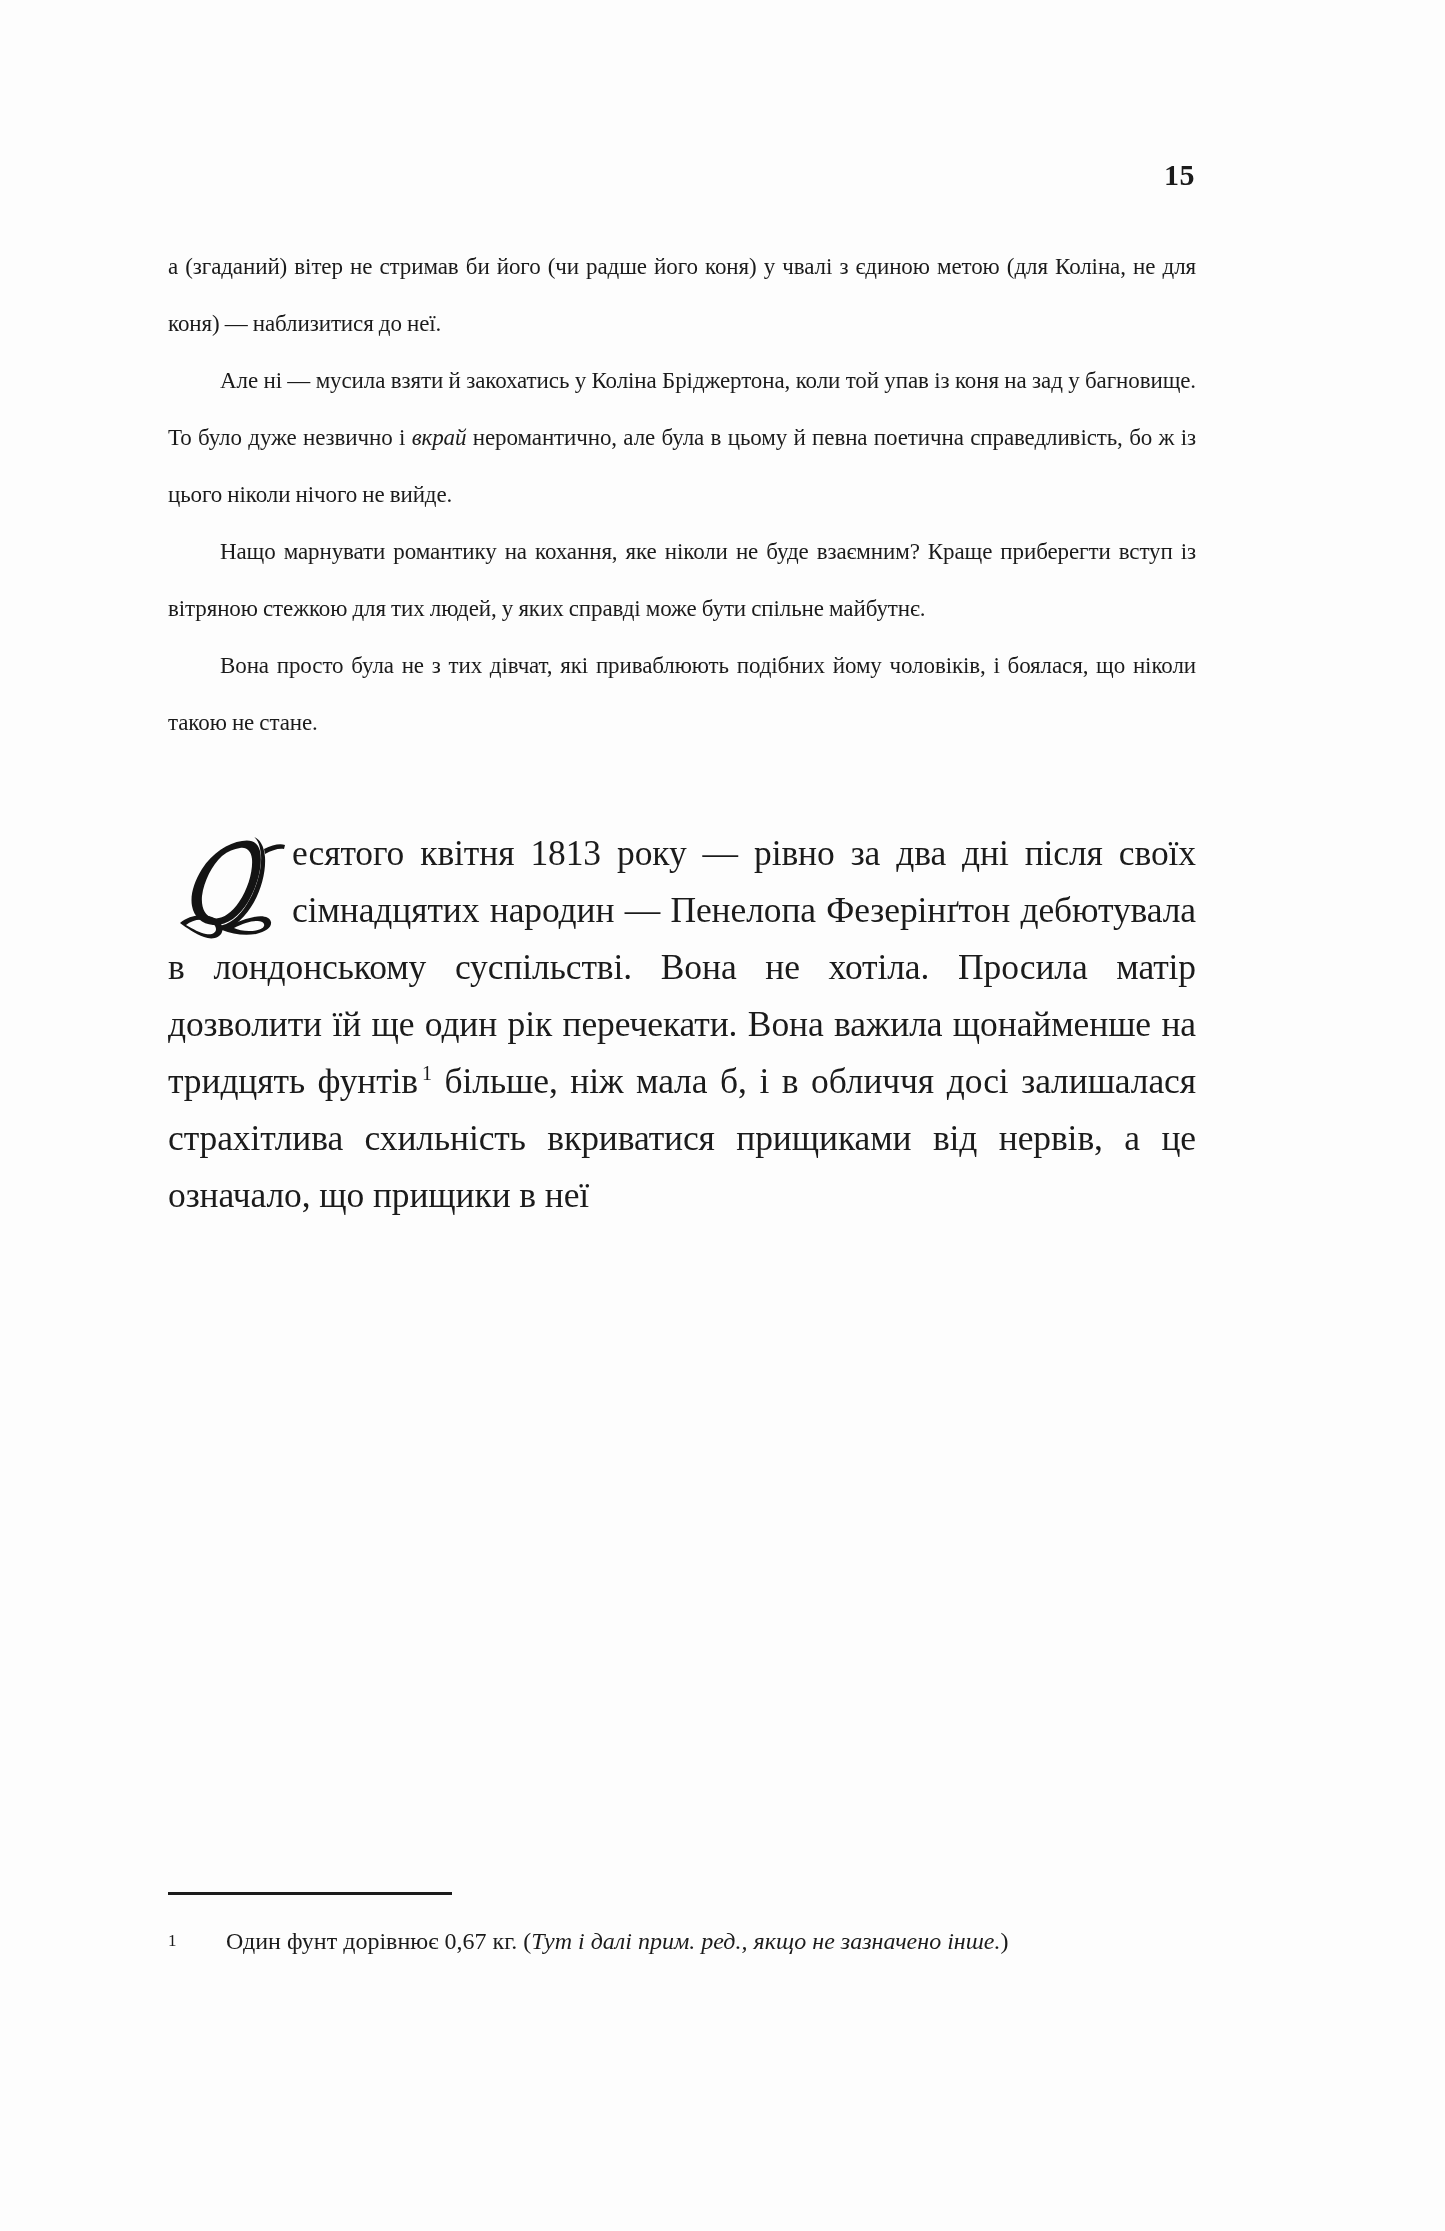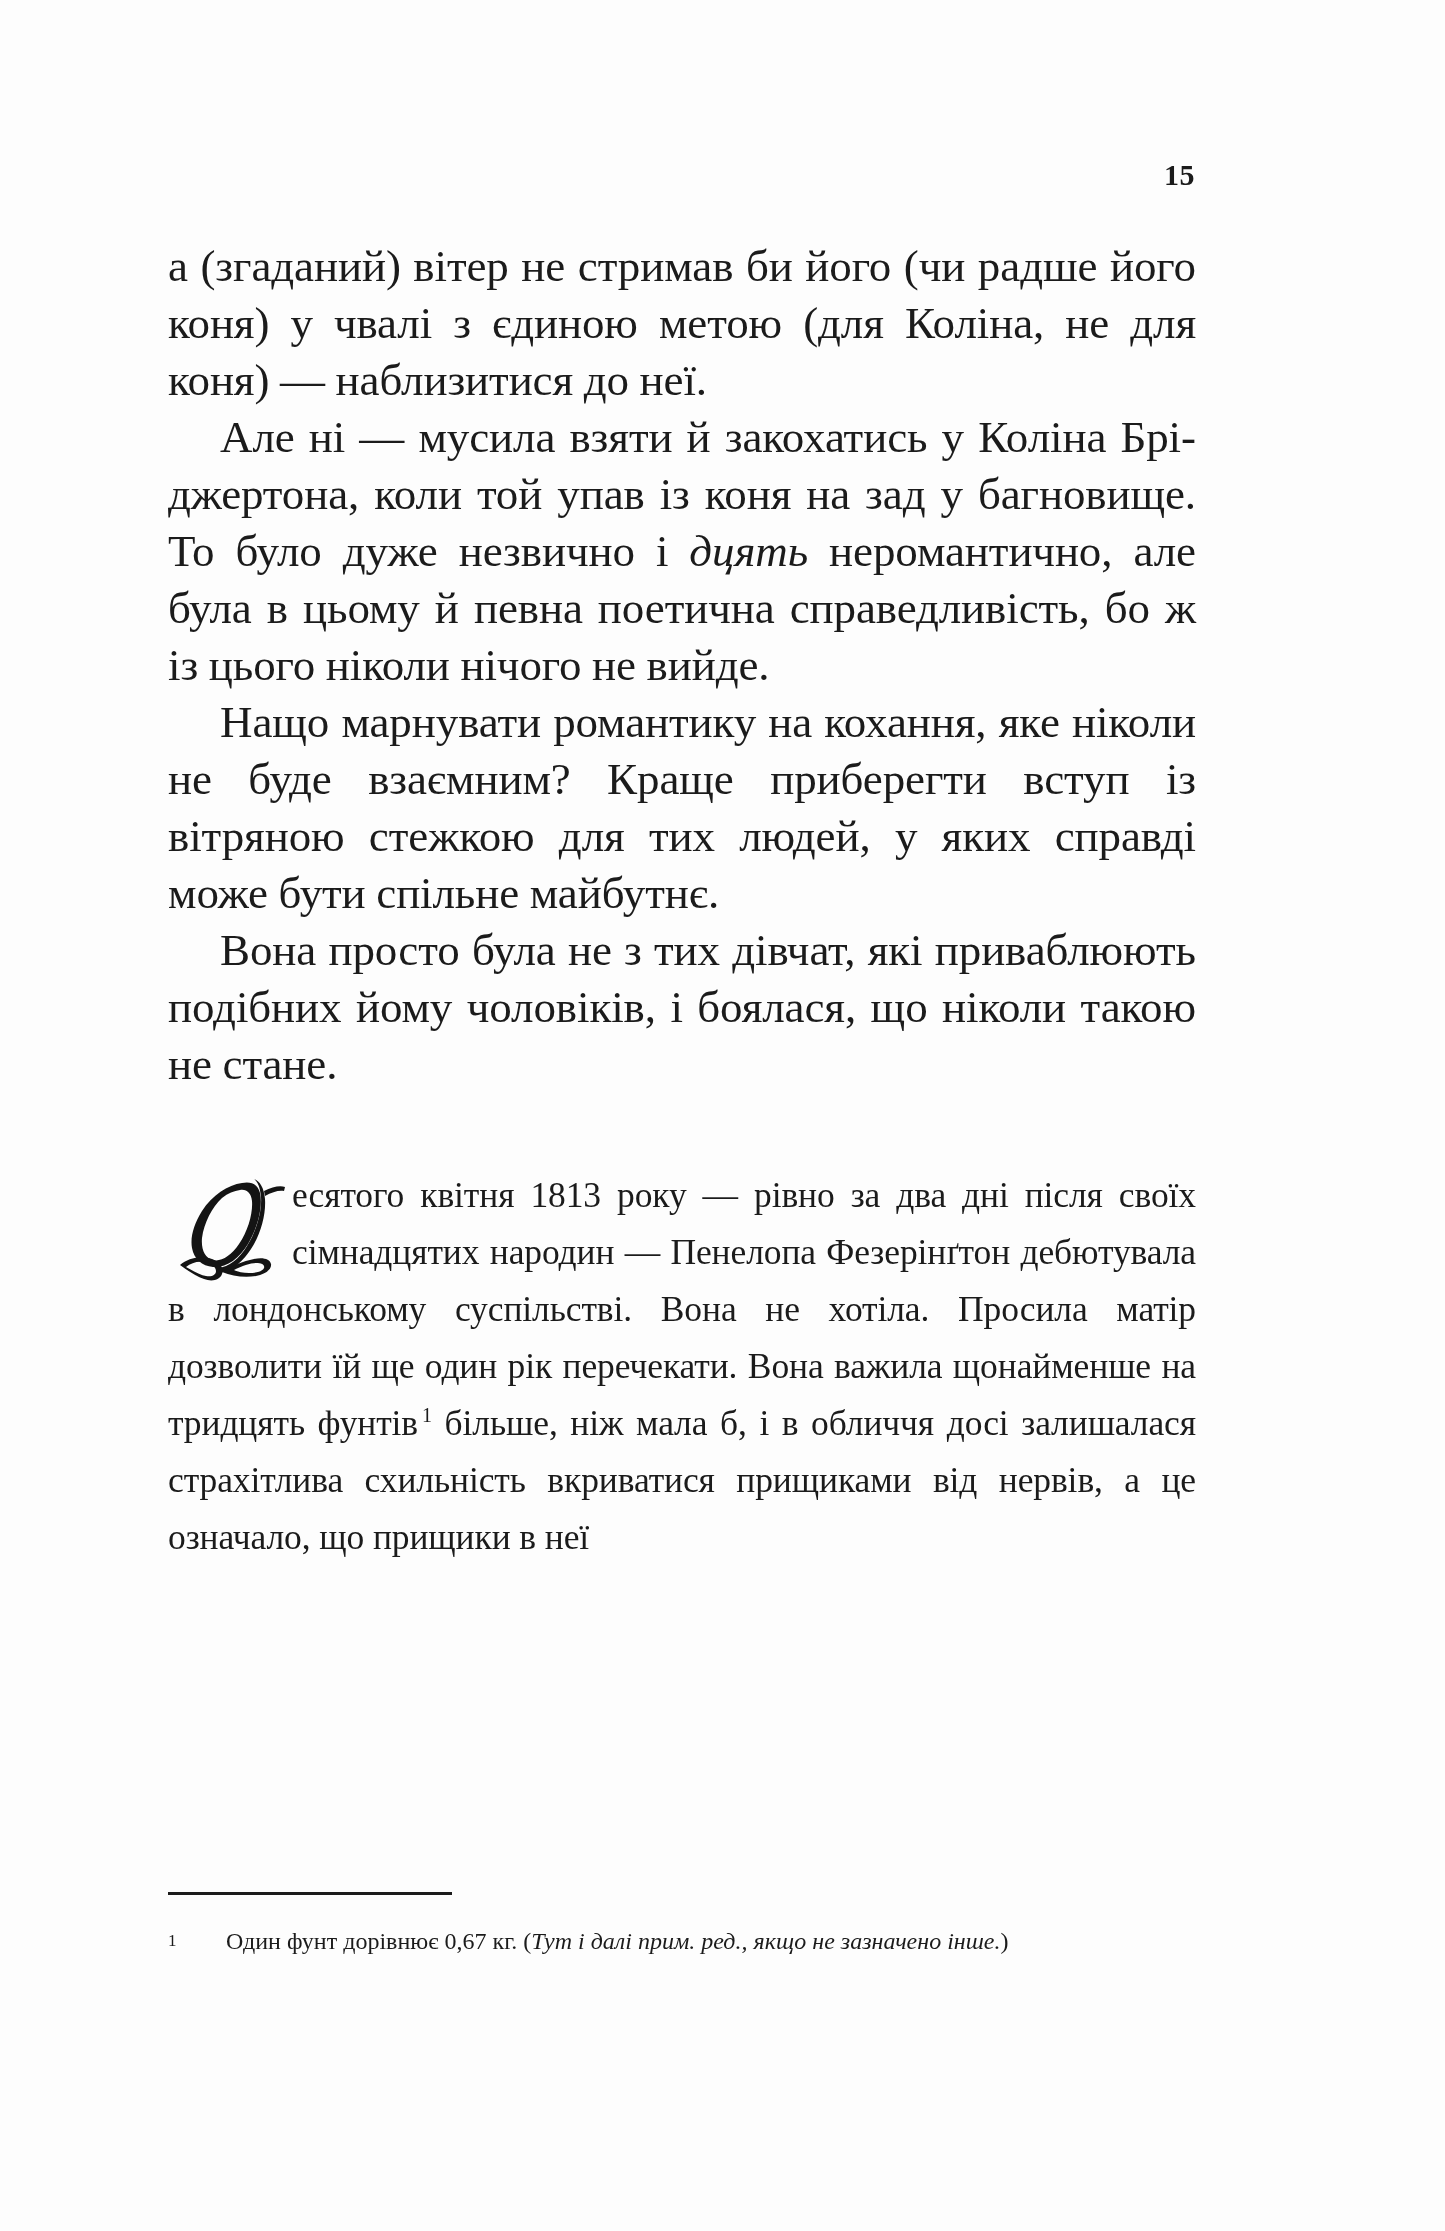--- a/index.html
+++ b/index.html
@@ -46,21 +46,21 @@
   
   .textblock {
     position: absolute;
     top: 238px;
     left: 168px;
     width: 1028px;
   }
 
   p.body {
     margin: 0;
-    font-size: 45px;
+    font-size: 23px;
     line-height: 57px;
     text-align: justify;
     text-justify: inter-word;
     word-spacing: -0.5px;
     letter-spacing: -0.1px;
     hyphens: manual;
     color: #1b1b1b;
   }
   p.body.indent {
     text-indent: 52px;
@@ -138,21 +138,21 @@
     <span class="folio">15</span>
   </div>
 
   <div class="textblock">
 
     <p class="body">
       <span>а (згаданий) вітер не стримав би його (чи радше йо­го коня) у чвалі з єдиною метою (для Коліна, не для коня) — наблизитися до неї.</span>
     </p>
 
     <p class="body indent">
-      <span>Але ні — мусила взяти й закохатись у Коліна Брі­джертона, коли той упав із коня на зад у багновище. То було дуже незвично і </span><em>дцять</em><span> неромантично, але була в цьому й певна поетична справедливість, бо ж із цього ніколи нічого не вийде.</span>
+      <span>Але ні — мусила взяти й закохатись у Коліна Брі­джертона, коли той упав із коня на зад у багновище. То було дуже незвично і </span><em>вкрай</em><span> неромантично, але була в цьому й певна поетична справедливість, бо ж із цього ніколи нічого не вийде.</span>
     </p>
 
     <p class="body indent">
       <span>Нащо марнувати романтику на кохання, яке ніко­ли не буде взаємним? Краще приберегти вступ із вітряною стежкою для тих людей, у яких справді може бути спільне майбутнє.</span>
     </p>
 
 
     <p class="body indent">
       <span>Вона просто була не з тих дівчат, які приваблюють подібних йому чоловіків, і боялася, що ніколи такою не стане.</span>
     </p>

